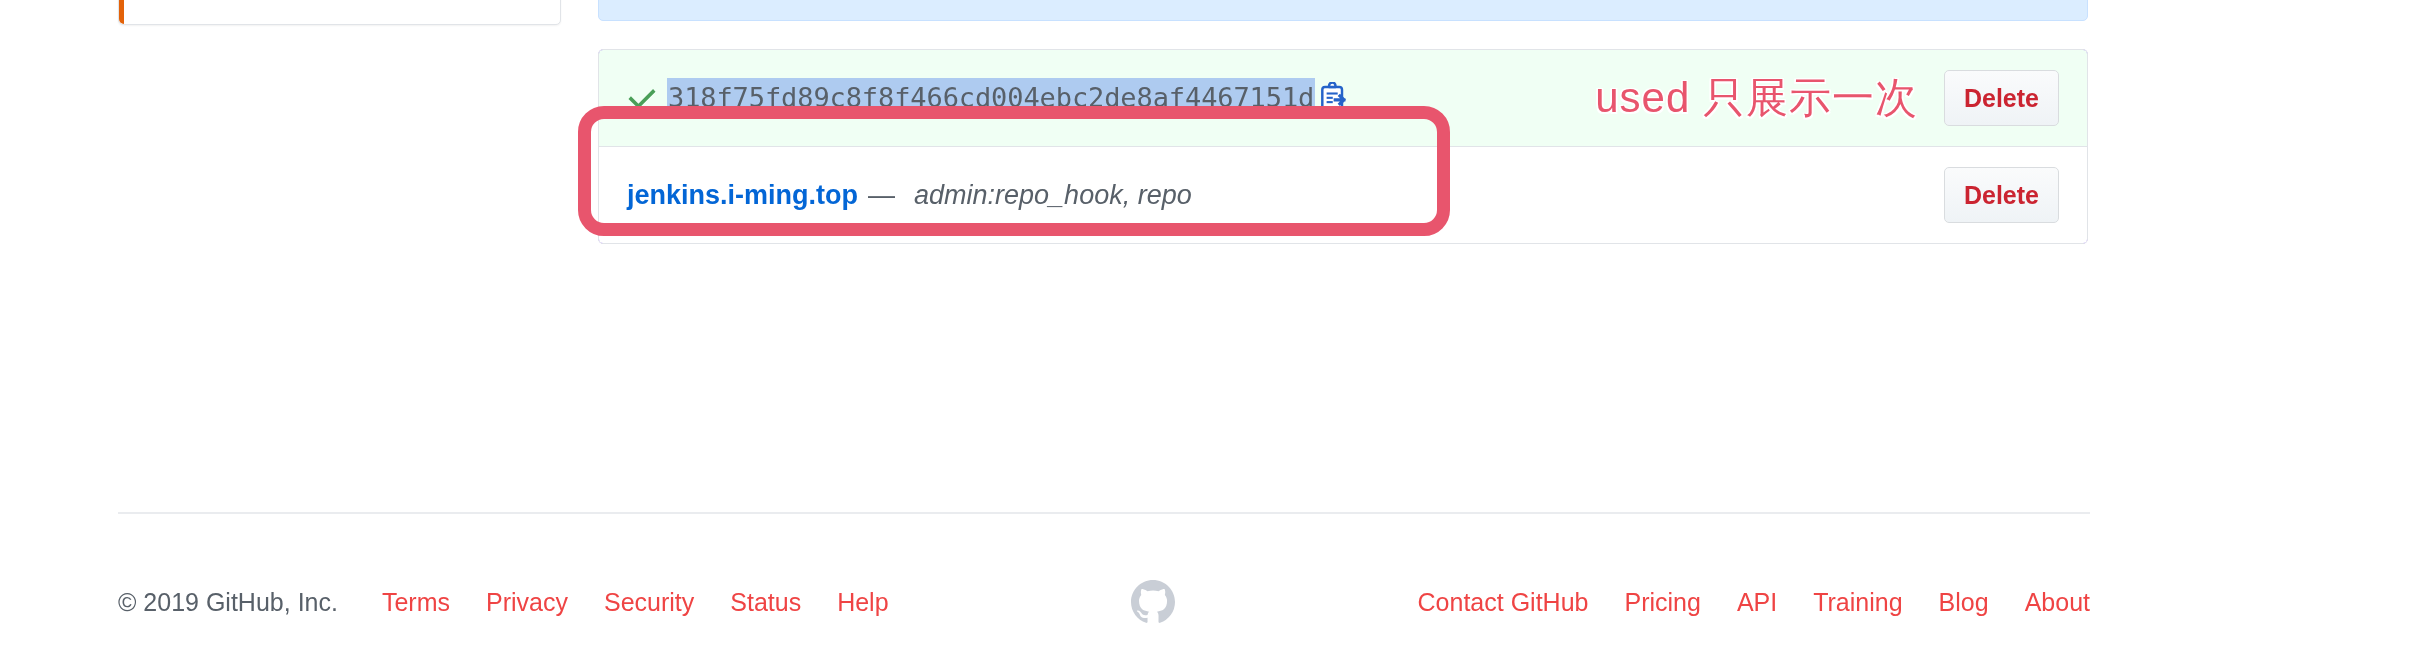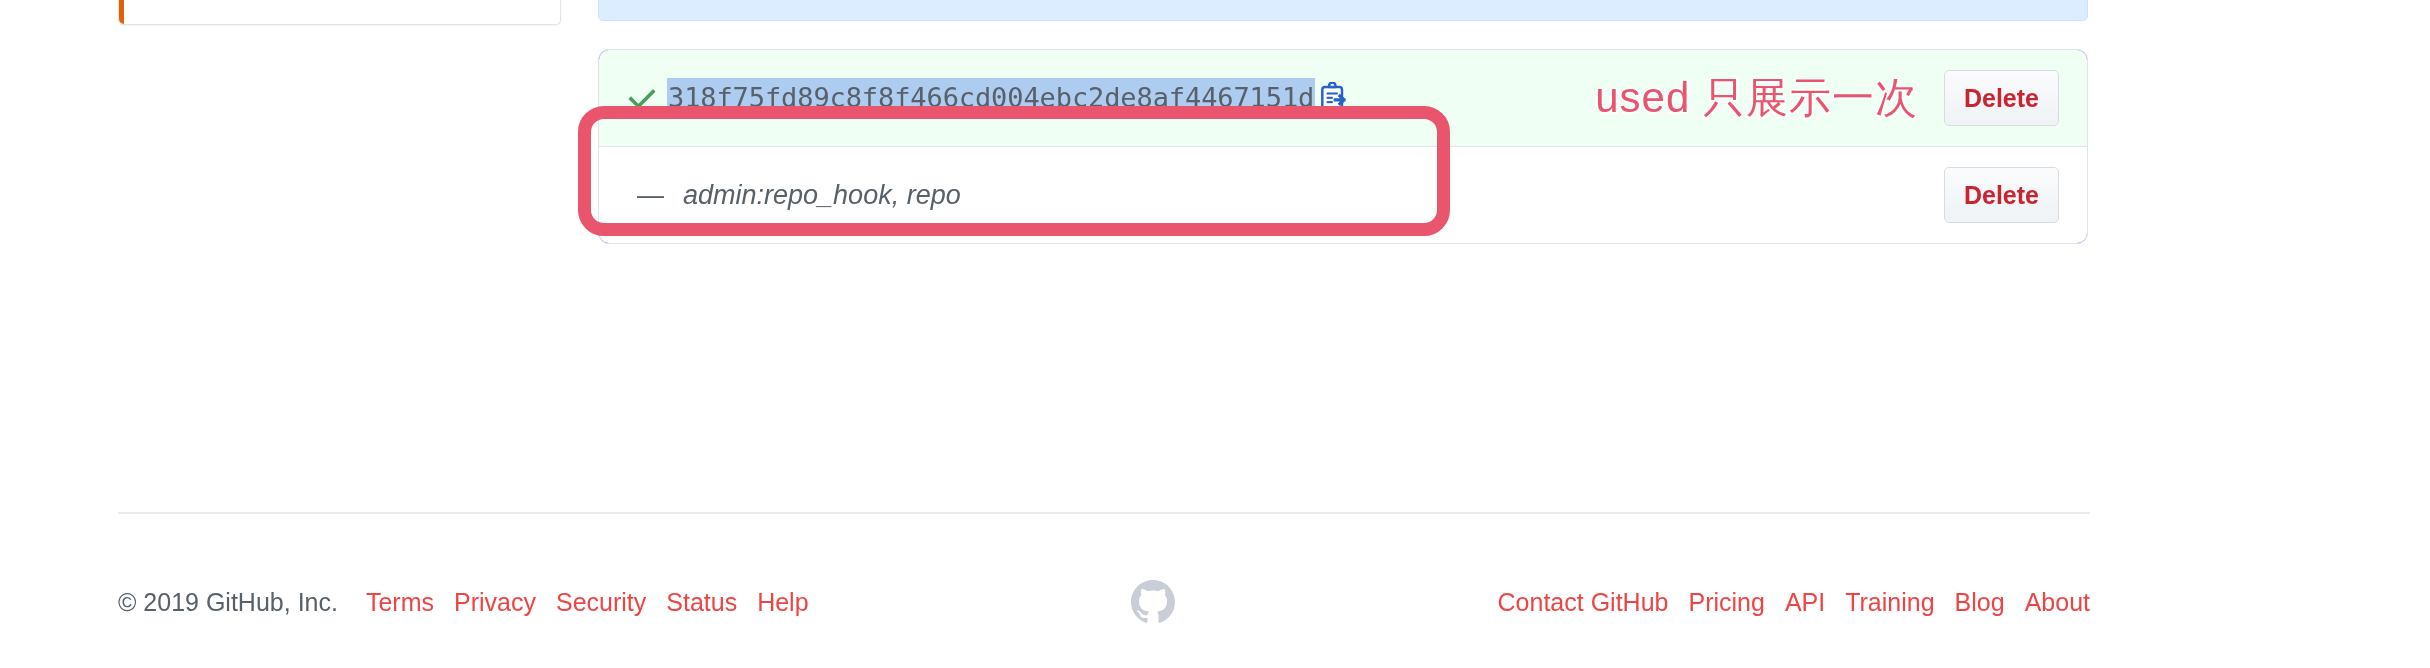--- a/index.html
+++ b/index.html
@@ -65,21 +65,21 @@
     font-size: 27px;
     line-height: 1.45;
     padding: 26px 30px;
     margin-bottom: 28px;
   }
 
   
   .token-box {
     box-sizing: border-box;
     border: 1px solid #e1e4e8;
-    border-radius: 11px;
+    border-radius: 5px;
     background: #8b5cf6;
     overflow: hidden;
   }
   .token-row {
     display: flex;
     align-items: center;
     box-sizing: border-box;
     padding: 20px 28px;
     min-height: 96px;
   }
@@ -221,21 +221,21 @@
     top: 580px;
     width: 1972px;
     display: flex;
     align-items: center;
     justify-content: space-between;
     font-size: 25px;
   }
   .footer-left, .footer-right {
     display: flex;
     align-items: flex-start;
-    gap: 20px;
+    gap: 36px;
     white-space: nowrap;
   }
   .copyright {
     color: #586069;
     margin-right: 8px;
   }
   .footer a {
     color: #ef4444;
     text-decoration: none;
   }
@@ -278,20 +278,21 @@
         </svg>
       </div>
       <div class="row-right">
         <span class="annotation">used 只展示一次</span>
         <button class="btn-delete">Delete</button>
       </div>
     </div>
 
     <div class="token-row existing">
       <div class="row-left">
+        <a href="#" class="token-name">jenkins.i-ming.top</a>
         <span class="token-dash">—</span>
         <span class="token-scopes">admin:repo_hook, repo</span>
       </div>
       <div class="row-right">
         <button class="btn-delete">Delete</button>
       </div>
     </div>
 
   </div>
 

